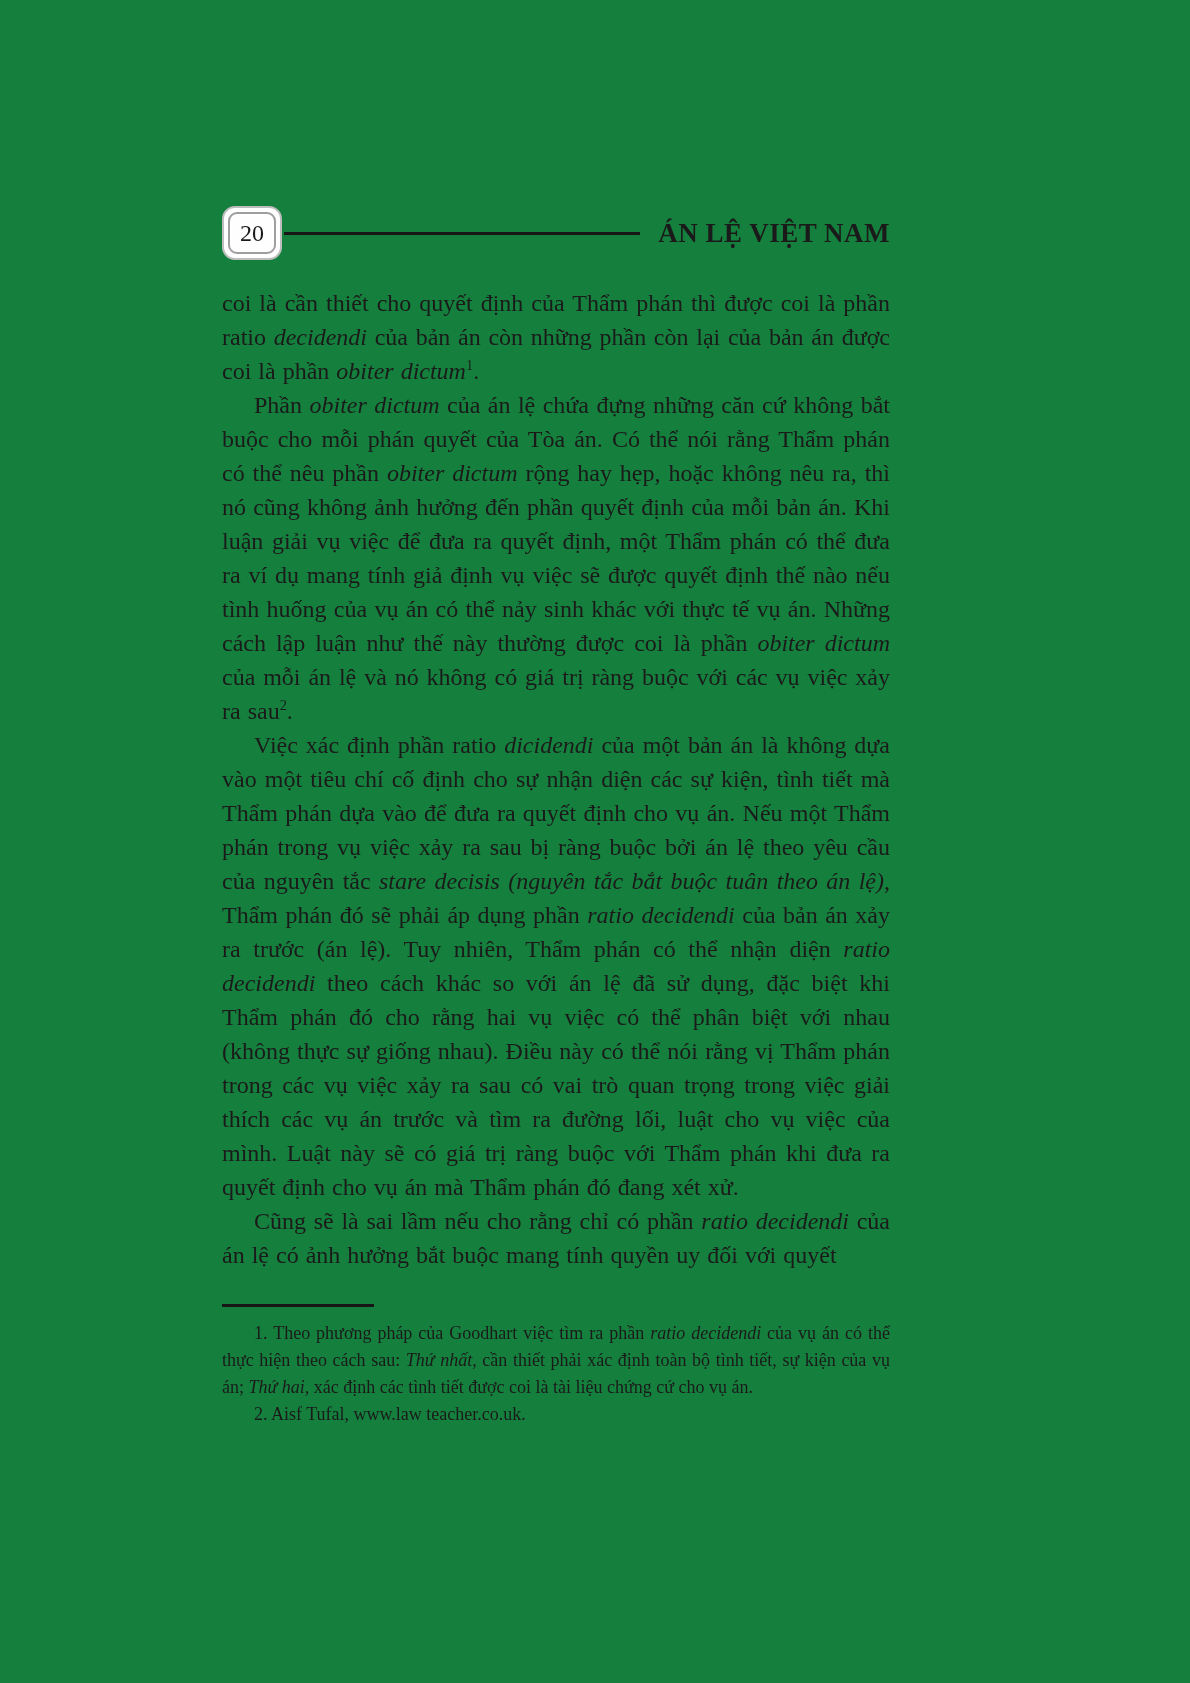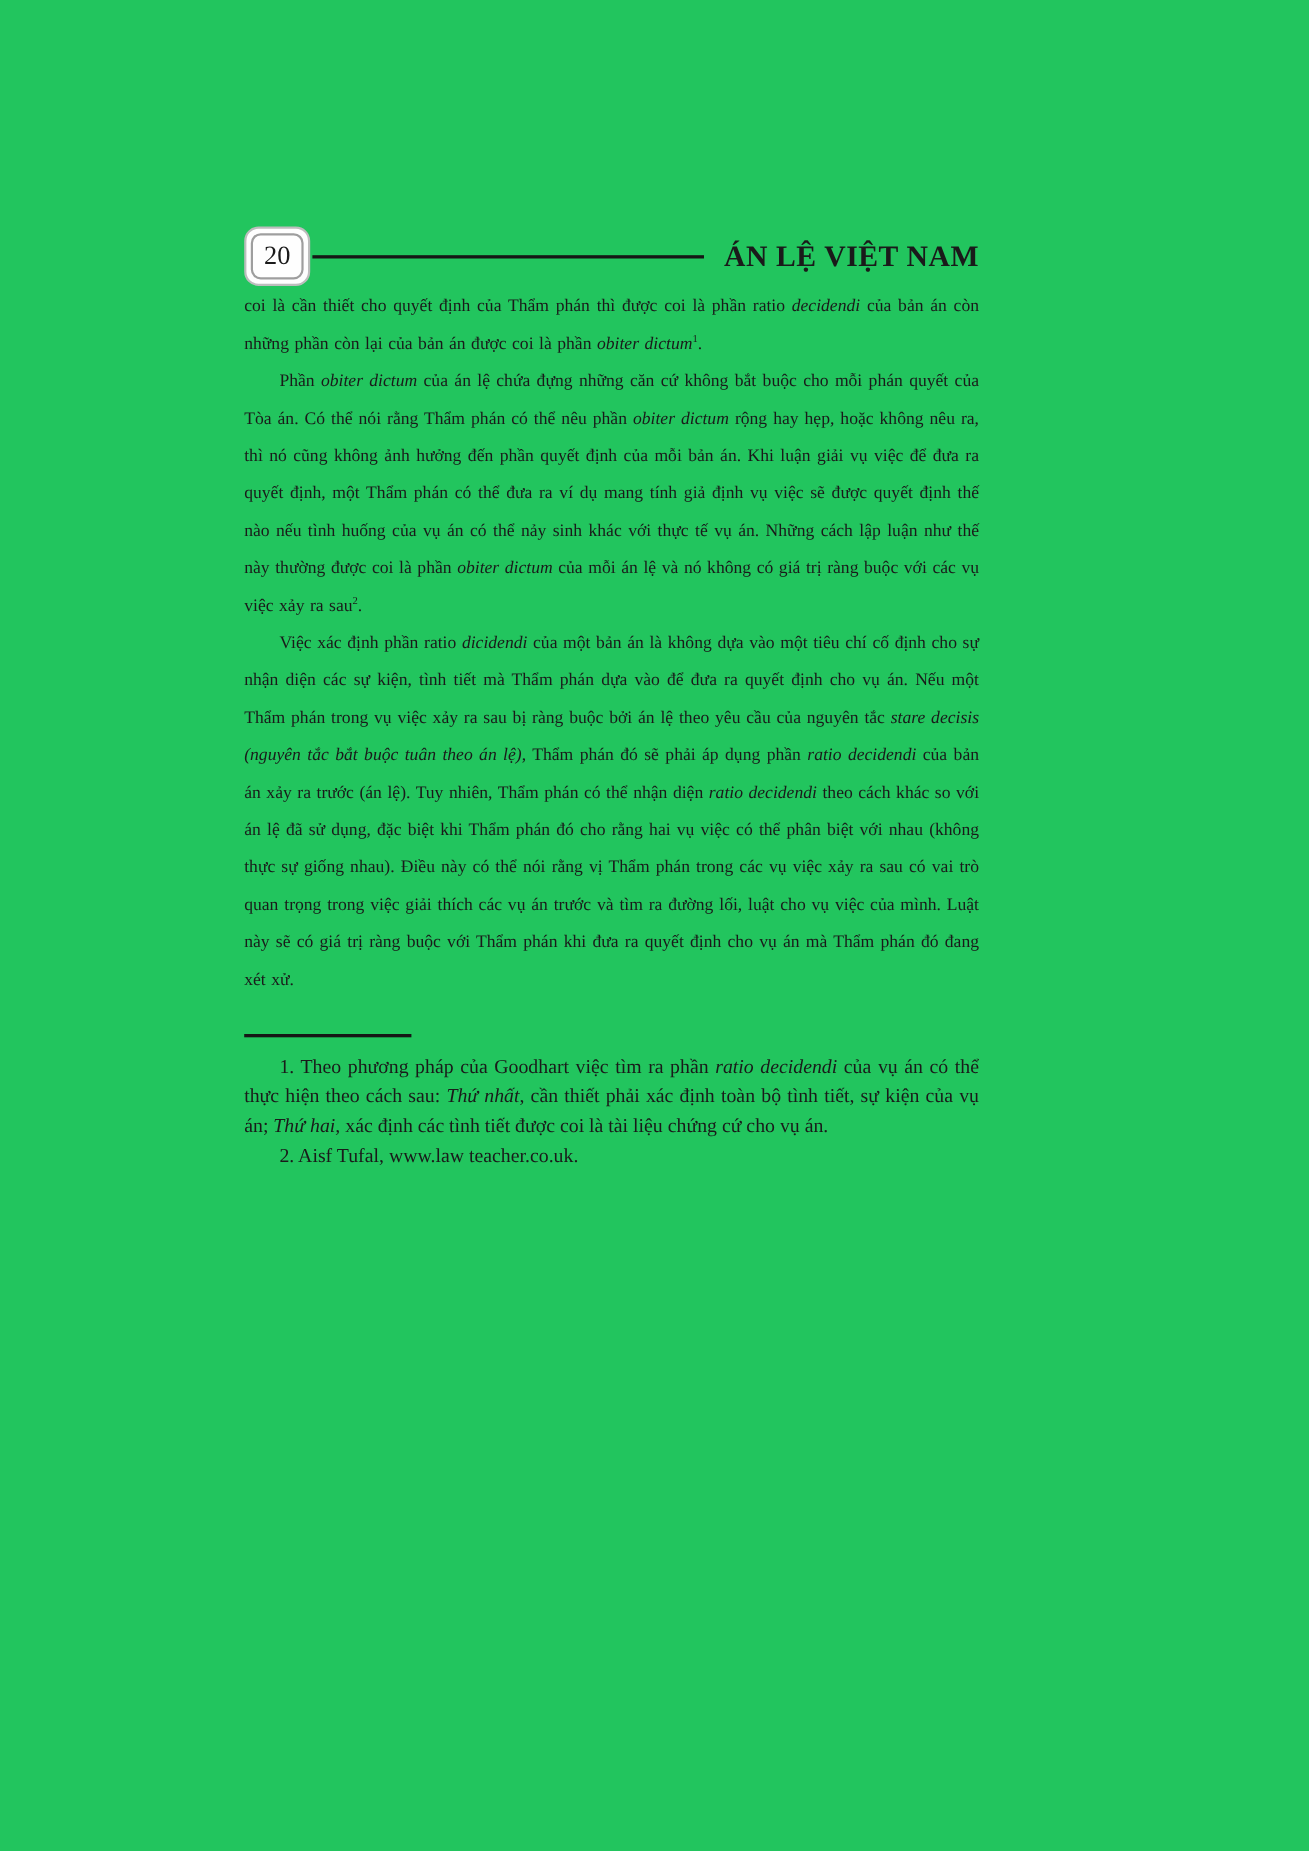--- a/index.html
+++ b/index.html
@@ -4,21 +4,21 @@
 <style>
   html, body {
     margin: 0;
     padding: 0;
     background: #ffffff;
   }
   .page {
     position: relative;
     width: 1190px;
     height: 1683px;
-    background: #22c55e;
+    background: #15803d;
     overflow: hidden;
     font-family: "Liberation Serif", "DejaVu Serif", serif;
     color: #1a1a1a;
   }
   .content {
     position: absolute;
     left: 222px;
     top: 204px;
     width: 668px;
   }
@@ -52,21 +52,22 @@
     margin: 0 18px 0 2px;
   }
   .header-title {
     font-weight: bold;
     font-size: 27px;
     letter-spacing: 0.5px;
     white-space: nowrap;
   }
   
   .body-text {
-    font-size: 16px;
+    margin-top: 24px;
+    font-size: 24px;
     line-height: 34px;
     text-align: justify;
     word-spacing: 1px;
   }
   .body-text p {
     margin: 0;
   }
   .body-text p.indent {
     text-indent: 32px;
   }
@@ -107,20 +108,21 @@
         <div class="page-num-inner">20</div>
       </div>
       <div class="header-rule"></div>
       <div class="header-title">ÁN LỆ VIỆT NAM</div>
     </div>
 
     <div class="body-text">
         <p class=""><span>coi là cần thiết cho quyết định của Thẩm phán thì được coi là phần ratio </span><i>decidendi</i><span> của bản án còn những phần còn lại của bản án được coi là phần </span><i>obiter dictum</i><sup>1</sup><span>.</span></p>
         <p class="indent"><span>Phần </span><i>obiter dictum</i><span> của án lệ chứa đựng những căn cứ không bắt buộc cho mỗi phán quyết của Tòa án. Có thể nói rằng Thẩm phán có thể nêu phần </span><i>obiter dictum</i><span> rộng hay hẹp, hoặc không nêu ra, thì nó cũng không ảnh hưởng đến phần quyết định của mỗi bản án. Khi luận giải vụ việc để đưa ra quyết định, một Thẩm phán có thể đưa ra ví dụ mang tính giả định vụ việc sẽ được quyết định thế nào nếu tình huống của vụ án có thể nảy sinh khác với thực tế vụ án. Những cách lập luận như thế này thường được coi là phần </span><i>obiter dictum</i><span> của mỗi án lệ và nó không có giá trị ràng buộc với các vụ việc xảy ra sau</span><sup>2</sup><span>.</span></p>
         <p class="indent"><span>Việc xác định phần ratio </span><i>dicidendi</i><span> của một bản án là không dựa vào một tiêu chí cố định cho sự nhận diện các sự kiện, tình tiết mà Thẩm phán dựa vào để đưa ra quyết định cho vụ án. Nếu một Thẩm phán trong vụ việc xảy ra sau bị ràng buộc bởi án lệ theo yêu cầu của nguyên tắc </span><i>stare decisis (nguyên tắc bắt buộc tuân theo án lệ)</i><span>, Thẩm phán đó sẽ phải áp dụng phần </span><i>ratio decidendi</i><span> của bản án xảy ra trước (án lệ). Tuy nhiên, Thẩm phán có thể nhận diện </span><i>ratio decidendi</i><span> theo cách khác so với án lệ đã sử dụng, đặc biệt khi Thẩm phán đó cho rằng hai vụ việc có thể phân biệt với nhau (không thực sự giống nhau). Điều này có thể nói rằng vị Thẩm phán trong các vụ việc xảy ra sau có vai trò quan trọng trong việc giải thích các vụ án trước và tìm ra đường lối, luật cho vụ việc của mình. Luật này sẽ có giá trị ràng buộc với Thẩm phán khi đưa ra quyết định cho vụ án mà Thẩm phán đó đang xét xử.</span></p>
+        <p class="indent"><span>Cũng sẽ là sai lầm nếu cho rằng chỉ có phần </span><i>ratio decidendi</i><span> của án lệ có ảnh hưởng bắt buộc mang tính quyền uy đối với quyết</span></p>
       </div>
 
     <div class="footnotes">
       <div class="footnote-rule"></div>
       <div class="footnote-list">
           <p class="indent"><span>1. Theo phương pháp của Goodhart việc tìm ra phần </span><i>ratio decidendi</i><span> của vụ án có thể thực hiện theo cách sau: </span><i>Thứ nhất</i><span>, cần thiết phải xác định toàn bộ tình tiết, sự kiện của vụ án; </span><i>Thứ hai,</i><span> xác định các tình tiết được coi là tài liệu chứng cứ cho vụ án.</span></p>
           <p class="indent"><span>2. Aisf Tufal, www.law teacher.co.uk.</span></p>
         </div>
     </div>
 

